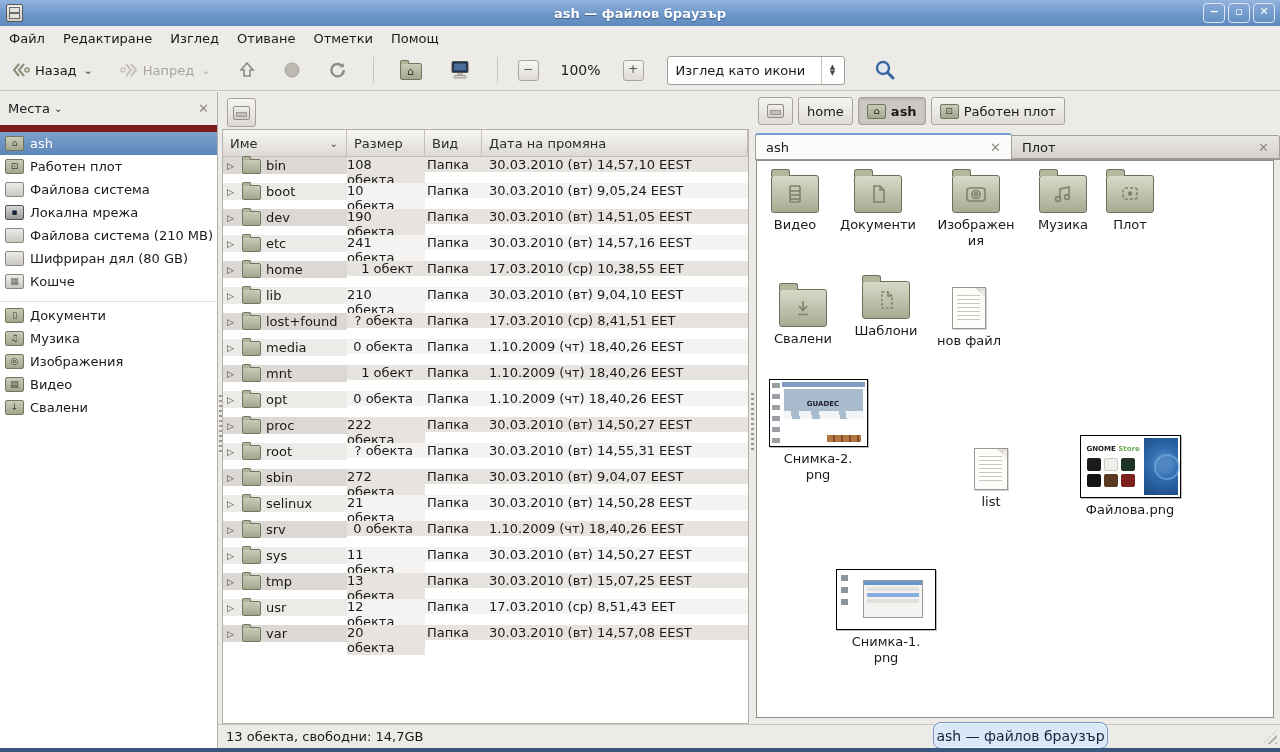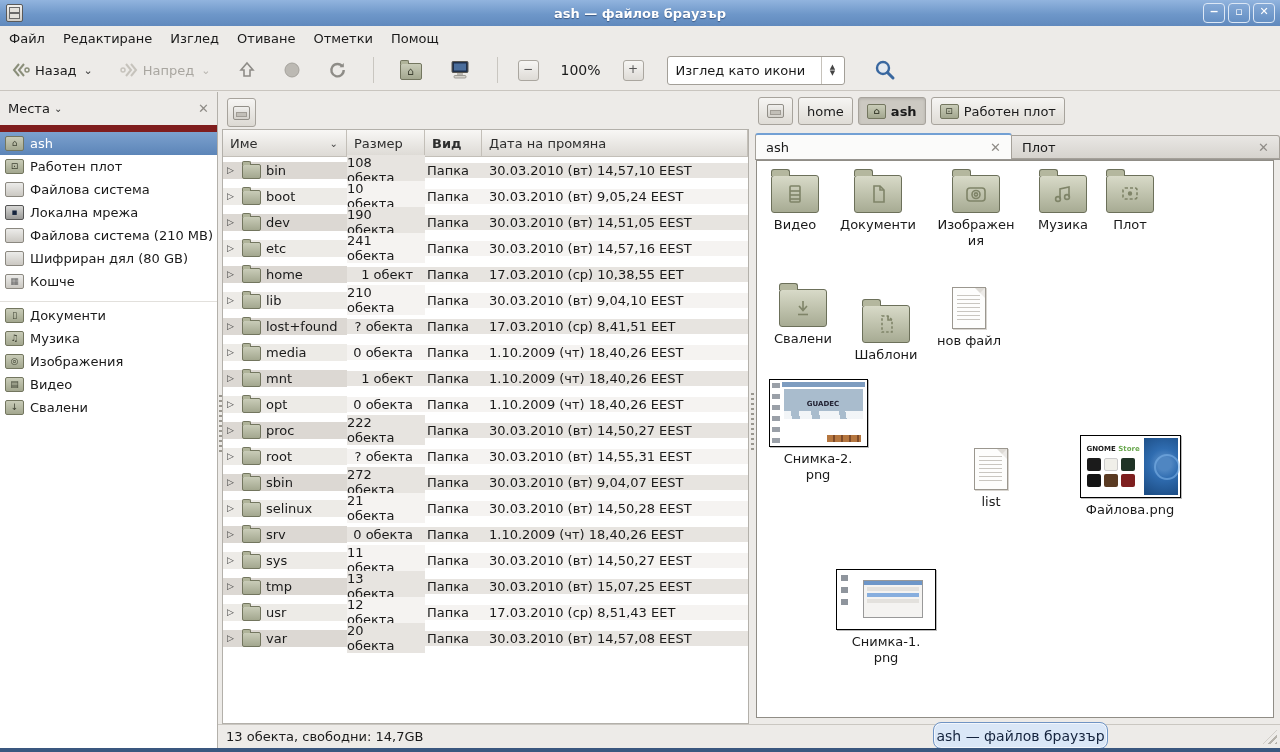--- a/index.html
+++ b/index.html
@@ -72,22 +72,22 @@
   .mini-drive{width:15px;height:12px;border:1px solid #918e87;border-radius:2px;
     background:linear-gradient(#f0efed,#d4d1cb);position:relative;}
   .mini-drive::after{content:"";position:absolute;left:2px;right:2px;bottom:2px;height:3px;
     background:#c2bfb8;border:1px solid #a09c95;}
   .listpane{left:222px;top:129px;width:527px;height:595px;background:#fff;
     border:1px solid #b3b0aa;box-sizing:border-box;overflow:hidden;}
   .thead{display:flex;height:26px;border-bottom:1px solid #c3bfb8;}
   .th{background:linear-gradient(#f8f7f5,#dddad5);border-right:1px solid #c3bfb8;
     display:flex;align-items:center;padding-left:7px;box-sizing:border-box;color:#2e2e2e;}
   .th .sort{margin-left:auto;margin-right:8px;font-size:10px;color:#444;}
-  .c1{width:124px;flex:none;gap:25px;}.c2{width:78px;flex:none;}.c3{width:57px;flex:none;font-weight:bold;}.c4{flex:1;}
-  .trow{display:flex;height:26px;align-items:center;}
+  .c1{width:124px;flex:none;gap:25px;}.c2{width:78px;flex:none;}.c3{width:57px;flex:none;}.c4{flex:1;}
+  .trow{display:flex;height:26px;align-items:flex-start;}
   .trow>div{display:flex;align-items:center;box-sizing:border-box;}
   .trow .c-name{width:124px;flex:none;gap:5px;padding-left:4px;}
   .trow .c-size{width:78px;flex:none;justify-content:flex-end;padding-right:12px;}
   .trow .c-type{width:57px;flex:none;padding-left:2px;}
   .trow .c-date{flex:1;padding-left:7px;}
   .rows .trow:nth-child(odd) .c-name{background:#dcd8d3;}
   .rows .trow:nth-child(odd)>div:not(.c-name){background:#e7e4e0;}
   .rows .trow:nth-child(even) .c-name{background:#edebe7;}
   .rows .trow:nth-child(even)>div:not(.c-name){background:#f5f3f1;}
   .exp{width:10px;flex:none;font-size:9px;color:#3c3c3c;}
@@ -653,21 +653,21 @@
 
   <div class="ivitem" style="left:4px;top:128px;">
     <div class="bfolder">
       <svg width="22" height="20" viewBox="0 0 22 20">
           <path d="M11 3 v8 M7 8 l4 4.5 4 -4.5"></path>
           <path d="M6 16.5 h10"></path>
         </svg>
     </div>
     <div class="ilabel">Свалени</div>
   </div>
-  <div class="ivitem" style="left:87px;top:144px;">
+  <div class="ivitem" style="left:87px;top:120px;">
     <div class="bfolder">
       <svg width="22" height="20" viewBox="0 0 22 20">
           <path d="M7 2 h6 l4 4 v12 h-10 z" stroke-dasharray="2.5 2"></path>
           <path d="M13 2 v4 h4"></path>
         </svg>
     </div>
     <div class="ilabel">Шаблони</div>
   </div>
   <div class="ivitem" style="left:170px;top:126px;">
     <div class="docicon">

